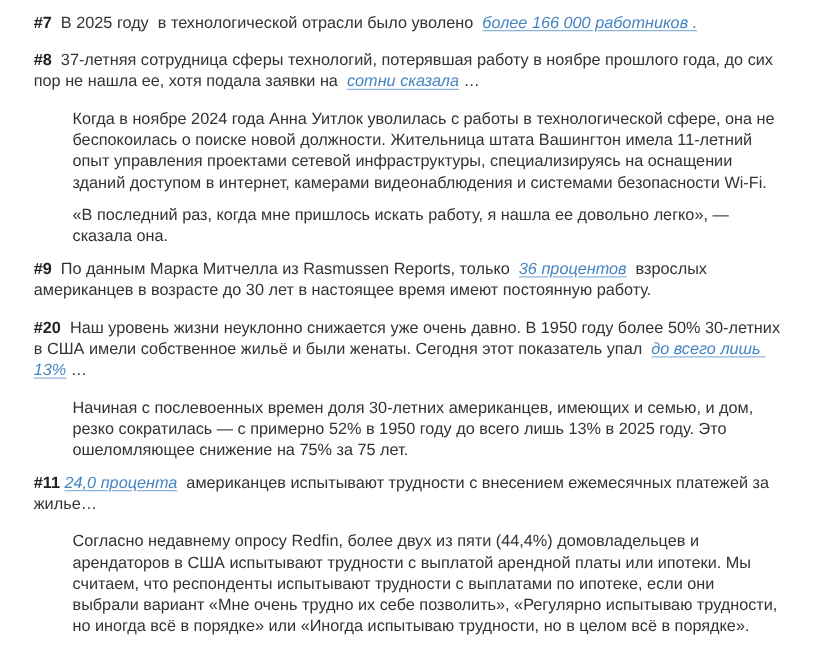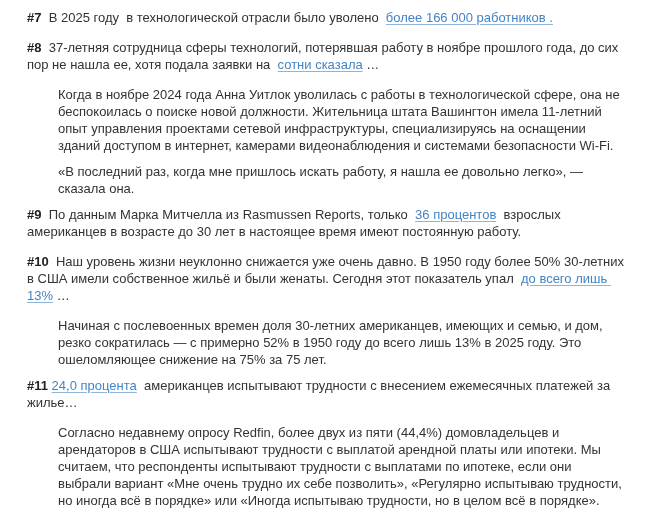--- a/index.html
+++ b/index.html
@@ -32,28 +32,29 @@
   .b {
     font-weight: bold;
     color: var(--bold-color, #222222);
   }
   a.lnk {
     color: var(--link-color, #4484c3);
     text-decoration: underline;
     text-decoration-color: var(--link-underline, #8db4d9);
     text-underline-offset: 2px;
     cursor: pointer;
+    font-style: italic;
   }
 </style>
 </head>
 <body style="--text-color: #333333; --bold-color: #222222; --link-color: #4484c3; --link-underline: #8db4d9; background: rgb(255, 255, 255);">
 
 <div class="content">
     <p class="para item"><span class="b">#7</span><span class="r">  В 2025 году  в технологической отрасли было уволено  </span><a href="#" class="lnk">более 166 000 работников .</a></p>
     <p class="para item"><span class="b">#8</span><span class="r">  37-летняя сотрудница сферы технологий, потерявшая работу в ноябре прошлого года, до сих пор не нашла ее, хотя подала заявки на  </span><a href="#" class="lnk">сотни сказала</a><span class="r"> …</span></p>
     <p class="para quote"><span class="r">Когда в ноябре 2024 года Анна Уитлок уволилась с работы в технологической сфере, она не беспокоилась о поиске новой должности. Жительница штата Вашингтон имела 11-летний опыт управления проектами сетевой инфраструктуры, специализируясь на оснащении зданий доступом в интернет, камерами видеонаблюдения и системами безопасности Wi-Fi.</span></p>
     <p class="para quote"><span class="r">«В последний раз, когда мне пришлось искать работу, я нашла ее довольно легко», — сказала она.</span></p>
     <p class="para item"><span class="b">#9</span><span class="r">  По данным Марка Митчелла из Rasmussen Reports, только  </span><a href="#" class="lnk">36 процентов</a><span class="r">  взрослых американцев в возрасте до 30 лет в настоящее время имеют постоянную работу.</span></p>
-    <p class="para item"><span class="b">#10</span><span class="r">  Наш уровень жизни неуклонно снижается уже очень давно. В 1950 году более 50% 30-летних в США имели собственное жильё и были женаты. Сегодня этот показатель упал  </span><a href="#" class="lnk">до всего лишь 13%</a><span class="r"> …</span></p>
+    <p class="para item"><span class="b">#20</span><span class="r">  Наш уровень жизни неуклонно снижается уже очень давно. В 1950 году более 50% 30-летних в США имели собственное жильё и были женаты. Сегодня этот показатель упал  </span><a href="#" class="lnk">до всего лишь 13%</a><span class="r"> …</span></p>
     <p class="para quote"><span class="r">Начиная с послевоенных времен доля 30-летних американцев, имеющих и семью, и дом, резко сократилась — с примерно 52% в 1950 году до всего лишь 13% в 2025 году. Это ошеломляющее снижение на 75% за 75 лет.</span></p>
     <p class="para item"><span class="b">#11</span><span class="r"> </span><a href="#" class="lnk">24,0 процента</a><span class="r">  американцев испытывают трудности с внесением ежемесячных платежей за жилье…</span></p>
     <p class="para quote"><span class="r">Согласно недавнему опросу Redfin, более двух из пяти (44,4%) домовладельцев и арендаторов в США испытывают трудности с выплатой арендной платы или ипотеки. Мы считаем, что респонденты испытывают трудности с выплатами по ипотеке, если они выбрали вариант «Мне очень трудно их себе позволить», «Регулярно испытываю трудности, но иногда всё в порядке» или «Иногда испытываю трудности, но в целом всё в порядке».</span></p>
   </div>
 
 </body></html>

